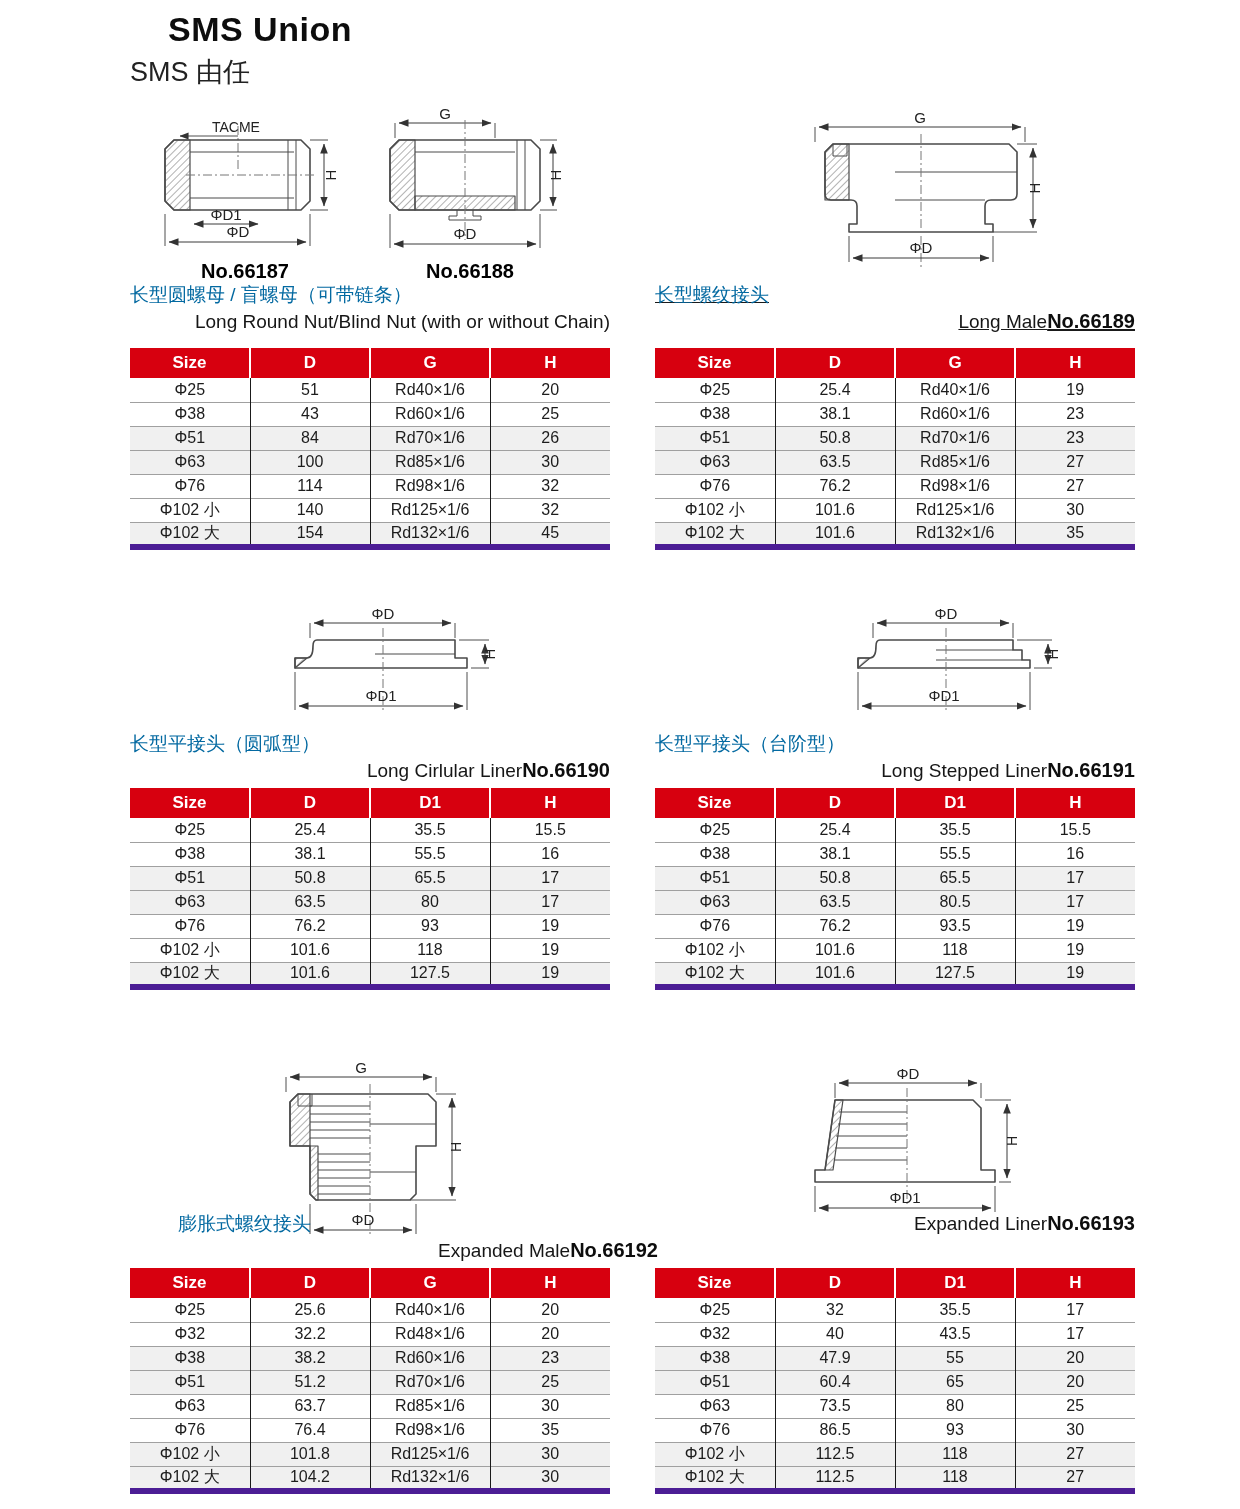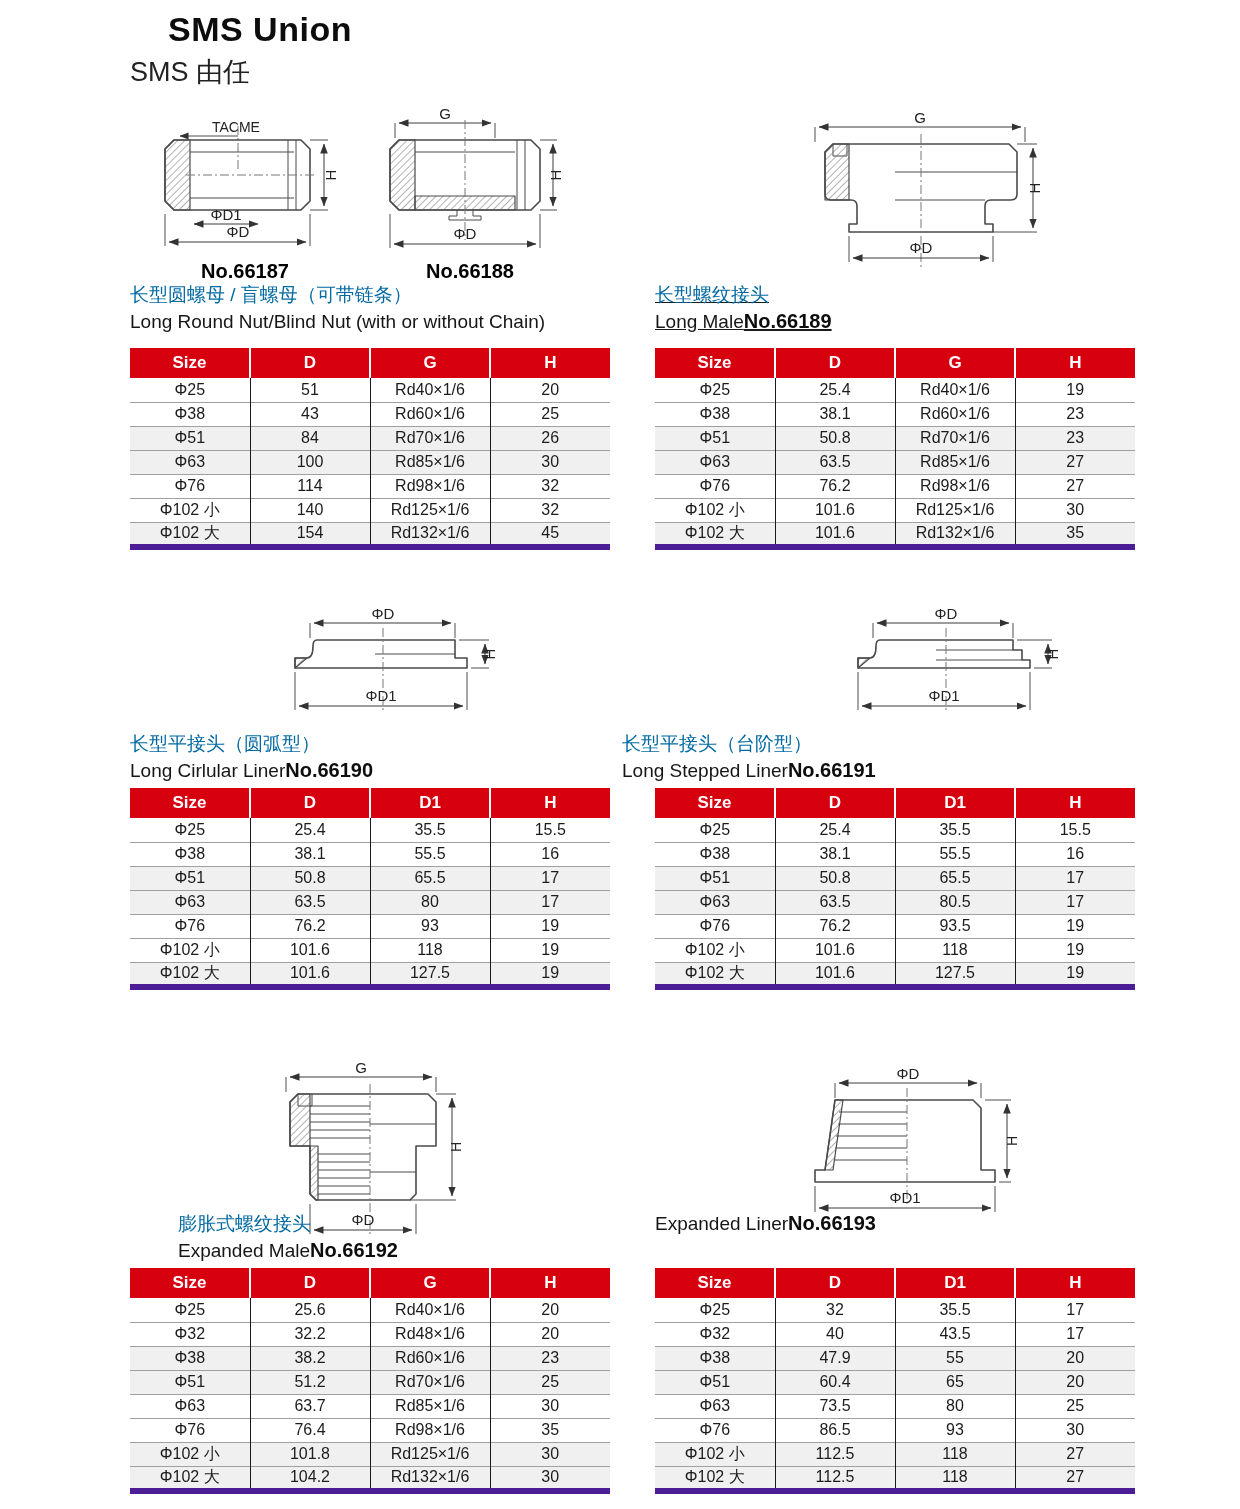--- a/index.html
+++ b/index.html
@@ -18,21 +18,21 @@
   .thin { fill:none; stroke:#4a4a4a; stroke-width:1; }
   .hatchf { fill:url(#hatch); stroke:#4a4a4a; stroke-width:1.2; stroke-linejoin:round; }
   .cl { fill:none; stroke:#777; stroke-width:1; stroke-dasharray:9 3 2 3; }
   .dim { fill:none; stroke:#3a3a3a; stroke-width:1; }
   .ext { fill:none; stroke:#3a3a3a; stroke-width:.9; }
   .dtxt { font-family:"Liberation Sans","DejaVu Sans",sans-serif; font-size:15px; fill:#222; }
   .dtxt-s { font-family:"Liberation Sans","DejaVu Sans",sans-serif; font-size:14px; fill:#222; }
 
   .section-title { position:absolute; width:480px; }
   .t-cn { font-size:19px; color:#0369a1; line-height:27px; }
-  .t-row { display:flex; justify-content:flex-start; align-items:baseline; }
+  .t-row { display:flex; justify-content:flex-end; align-items:baseline; }
   .t-en { font-size:19px; color:#161616; line-height:27px; }
   .t-no { font-size:20px; font-weight:bold; color:#0d0d0d; }
 
   table.spec { position:absolute; width:480px; border-collapse:collapse; table-layout:fixed; border-bottom:6px solid #4c1d95; }
   table.spec th { background:var(--accent,#d7000f); color:#fff; font-size:17px; font-weight:bold; height:30px; text-align:center; }
   table.spec th + th { border-left:2px solid #fff; }
   table.spec td { height:24px; font-size:16px; text-align:center; color:#1c1c1c; padding:0; }
   table.spec td + td { border-left:1px solid #1a1a1a; }
   table.spec tbody tr + tr td { border-top:1px solid #a0a0a0; }
   table.spec tbody tr:nth-child(4n+3) td,
@@ -211,21 +211,21 @@
   </div>
 
   <div class="section-title" style="left:130px; top:730px;">
     <div class="t-cn">长型平接头（圆弧型）</div>
     <div class="t-row">
       <div class="t-en">Long Cirlular Liner</div>
       <div class="t-no">No.66190</div>
     </div>
   </div>
 
-  <div class="section-title" style="left:622px; top:730px;">
+  <div class="section-title" style="left:655px; top:730px;">
     <div class="t-cn">长型平接头（台阶型）</div>
     <div class="t-row">
       <div class="t-en">Long Stepped Liner</div>
       <div class="t-no">No.66191</div>
     </div>
   </div>
 
   <div class="section-title" style="left:130px; top:1210px;margin-left:48px;">
     <div class="t-cn">膨胀式螺纹接头</div>
     <div class="t-row">

